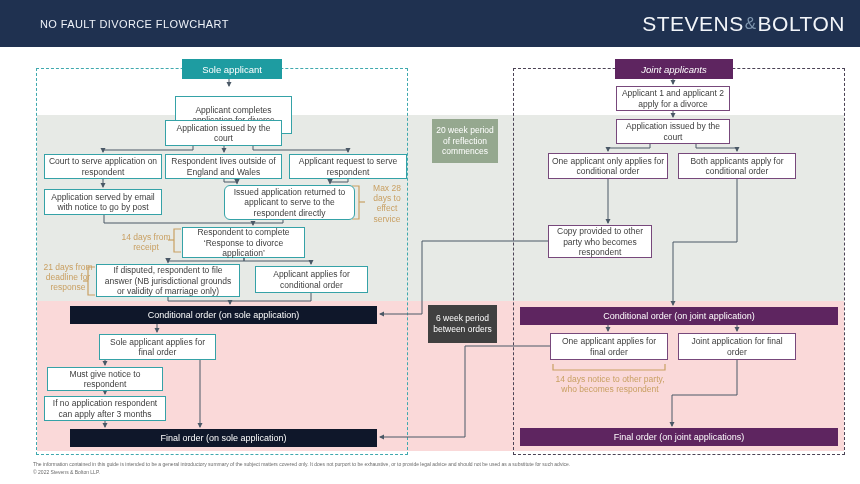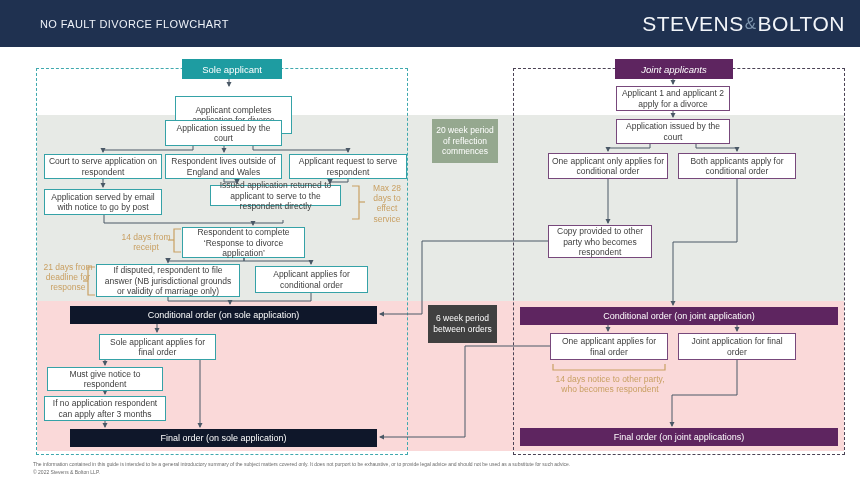--- a/index.html
+++ b/index.html
@@ -116,21 +116,21 @@
 
   <div class="col-header teal-bg" style="left:182px;top:59px;width:100px;height:20px;">Sole applicant</div>
   <div class="col-header purple-bg" style="left:615px;top:59px;width:118px;height:20px;font-style:italic;">Joint applicants</div>
 
   <div class="node teal" style="left:175px;top:88px;width:117px;height:38px;margin-top:8px;">Applicant completes application for divorce</div>
   <div class="node teal" style="left:165px;top:120px;width:117px;height:26px;">Application issued by the court</div>
   <div class="node teal" style="left:44px;top:154px;width:118px;height:25px;">Court to serve application on respondent</div>
   <div class="node teal" style="left:165px;top:154px;width:117px;height:25px;">Respondent lives outside of England and Wales</div>
   <div class="node teal" style="left:289px;top:154px;width:118px;height:25px;">Applicant request to serve respondent</div>
   <div class="node teal" style="left:44px;top:189px;width:118px;height:26px;">Application served by email with notice to go by post</div>
-  <div class="node teal" style="left:210px;top:185px;width:131px;height:21px;">Issued application returned to applicant to serve to the respondent directly</div>
+  <div class="node teal" style="left:224px;top:185px;width:131px;height:35px;border-radius:6px;">Issued application returned to applicant to serve to the respondent directly</div>
   <div class="node teal" style="left:182px;top:227px;width:123px;height:31px;">Respondent to complete ‘Response to divorce application’</div>
   <div class="node teal" style="left:96px;top:264px;width:144px;height:33px;">If disputed, respondent to file answer (NB jurisdictional grounds or validity of marriage only)</div>
   <div class="node teal" style="left:255px;top:266px;width:113px;height:27px;">Applicant applies for conditional order</div>
   <div class="bar teal-bar" style="left:70px;top:306px;width:307px;height:18px;">Conditional order (on sole application)</div>
   <div class="node teal" style="left:99px;top:334px;width:117px;height:26px;">Sole applicant applies for final order</div>
   <div class="node teal" style="left:47px;top:367px;width:116px;height:24px;">Must give notice to respondent</div>
   <div class="node teal" style="left:44px;top:396px;width:122px;height:25px;">If no application respondent can apply after 3 months</div>
   <div class="bar teal-bar" style="left:70px;top:429px;width:307px;height:18px;">Final order (on sole application)</div>
 
   <div class="node purple" style="left:616px;top:86px;width:114px;height:25px;">Applicant 1 and applicant 2 apply for a divorce</div>

